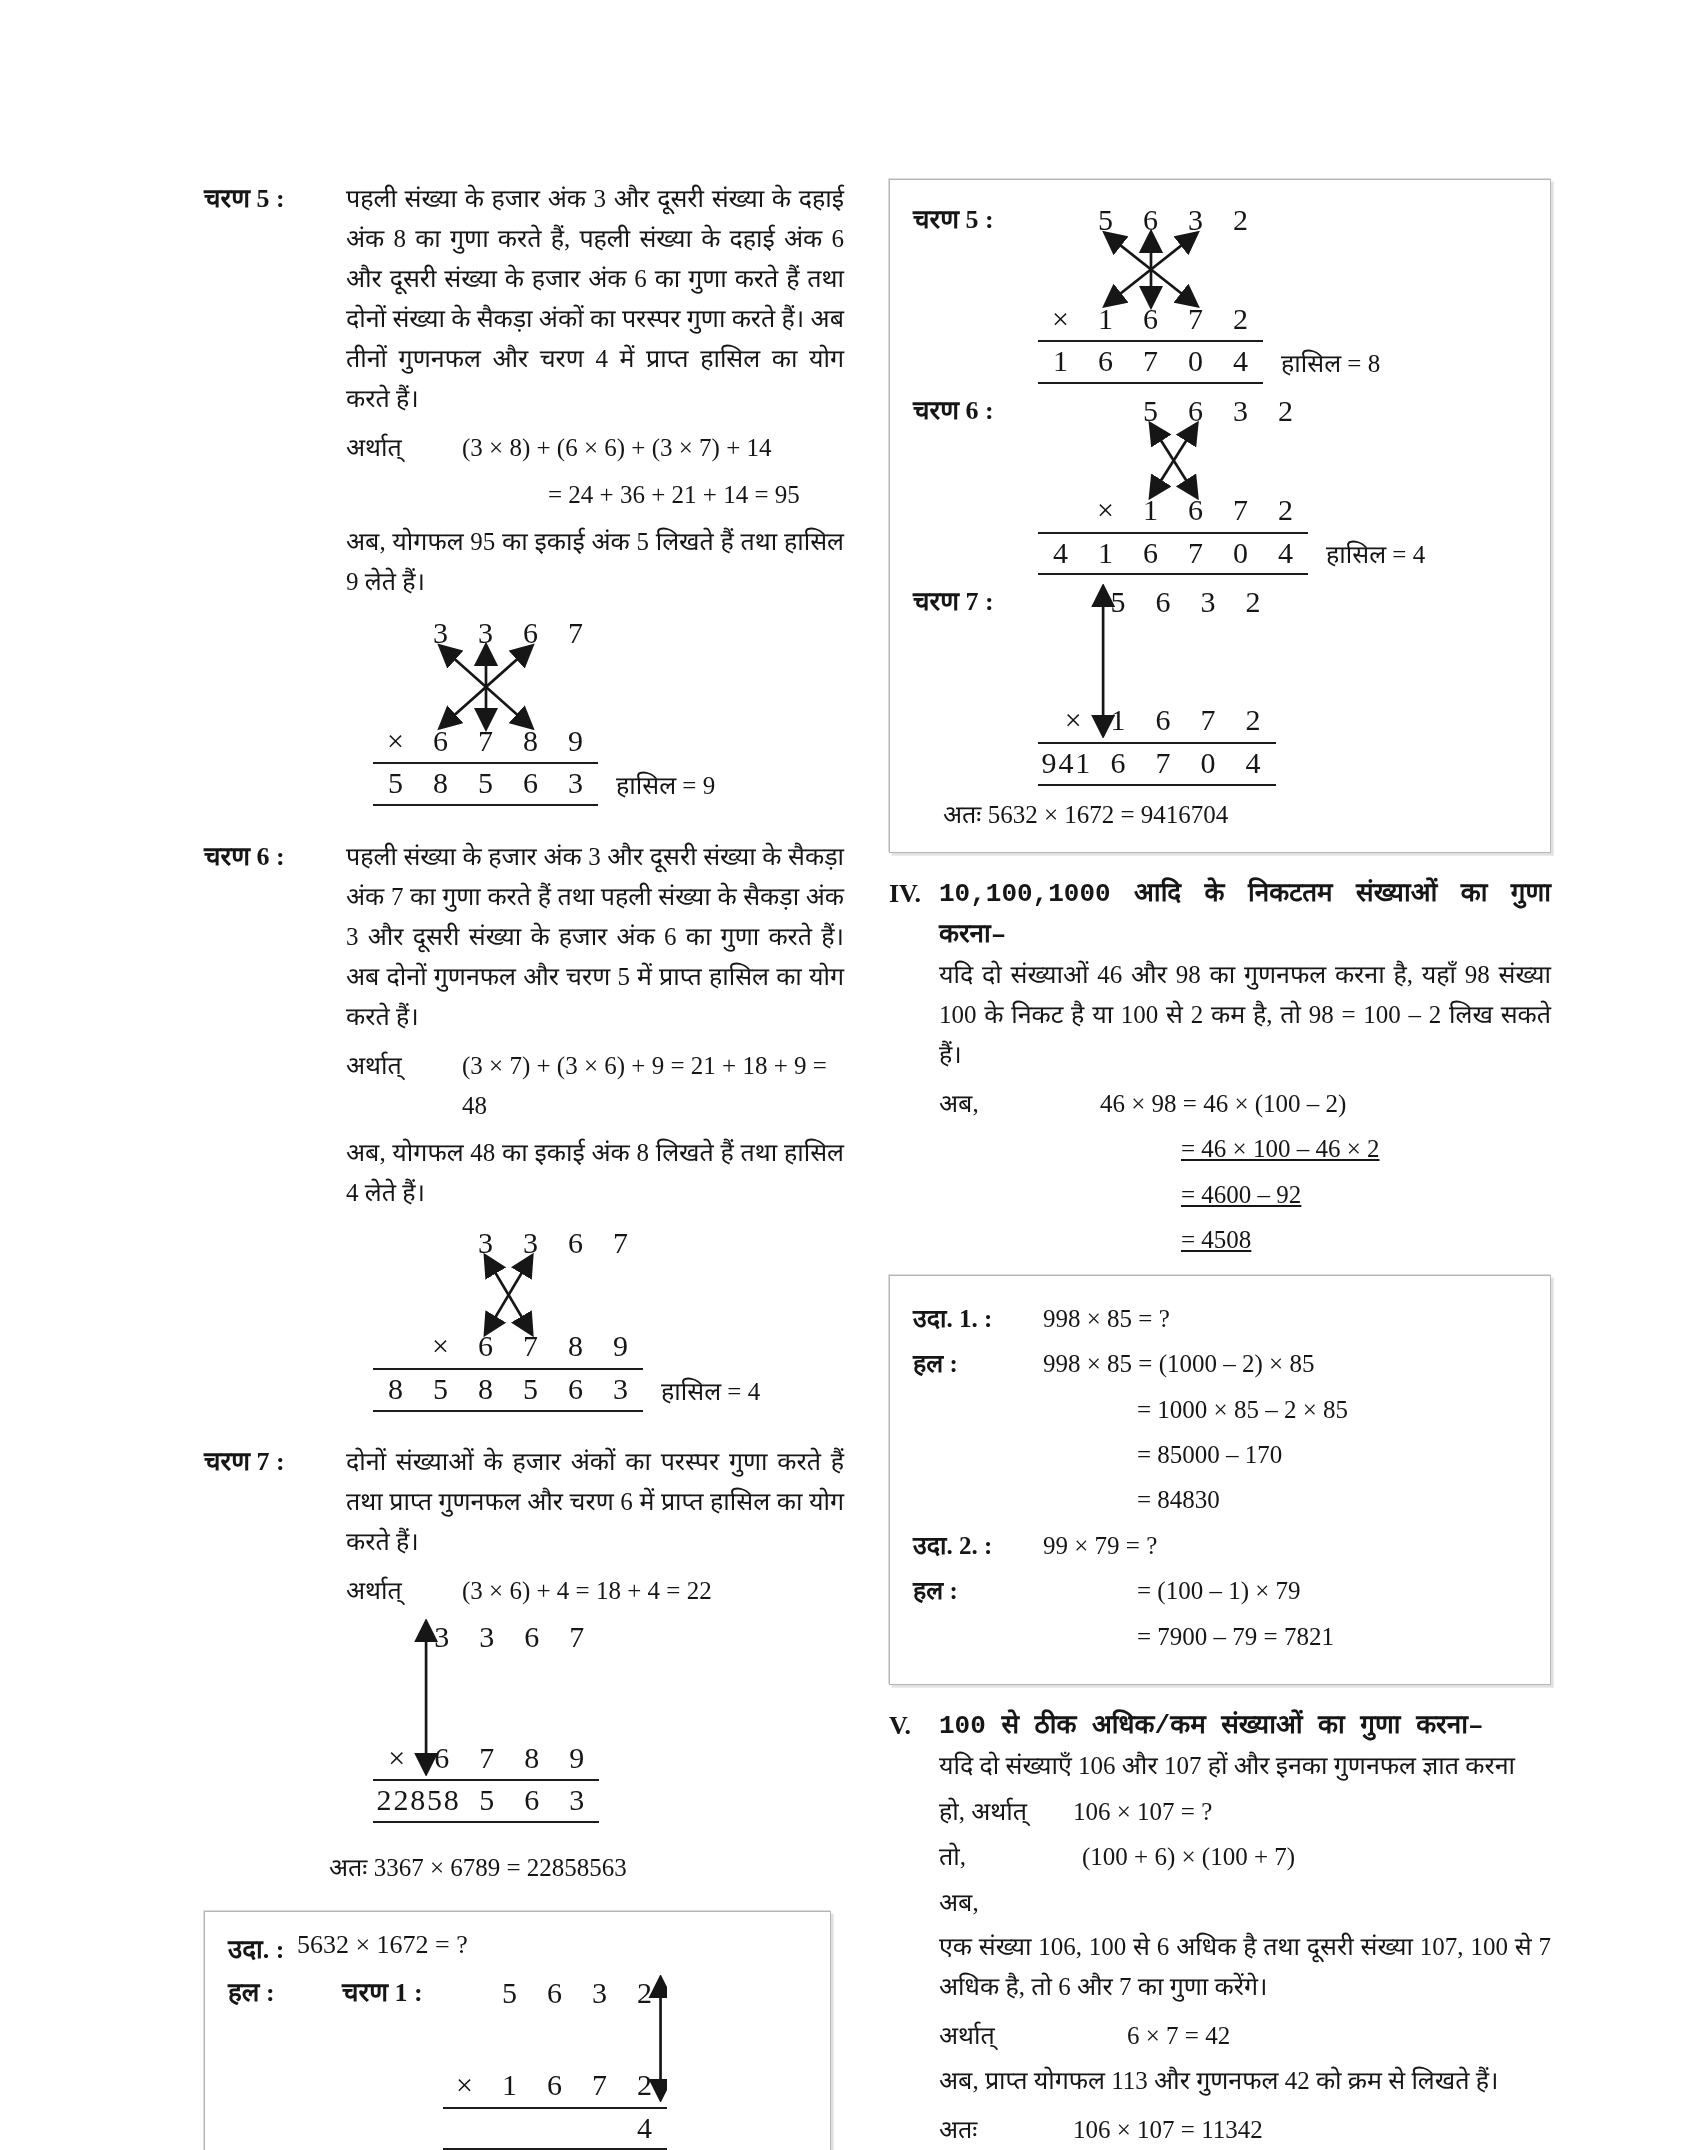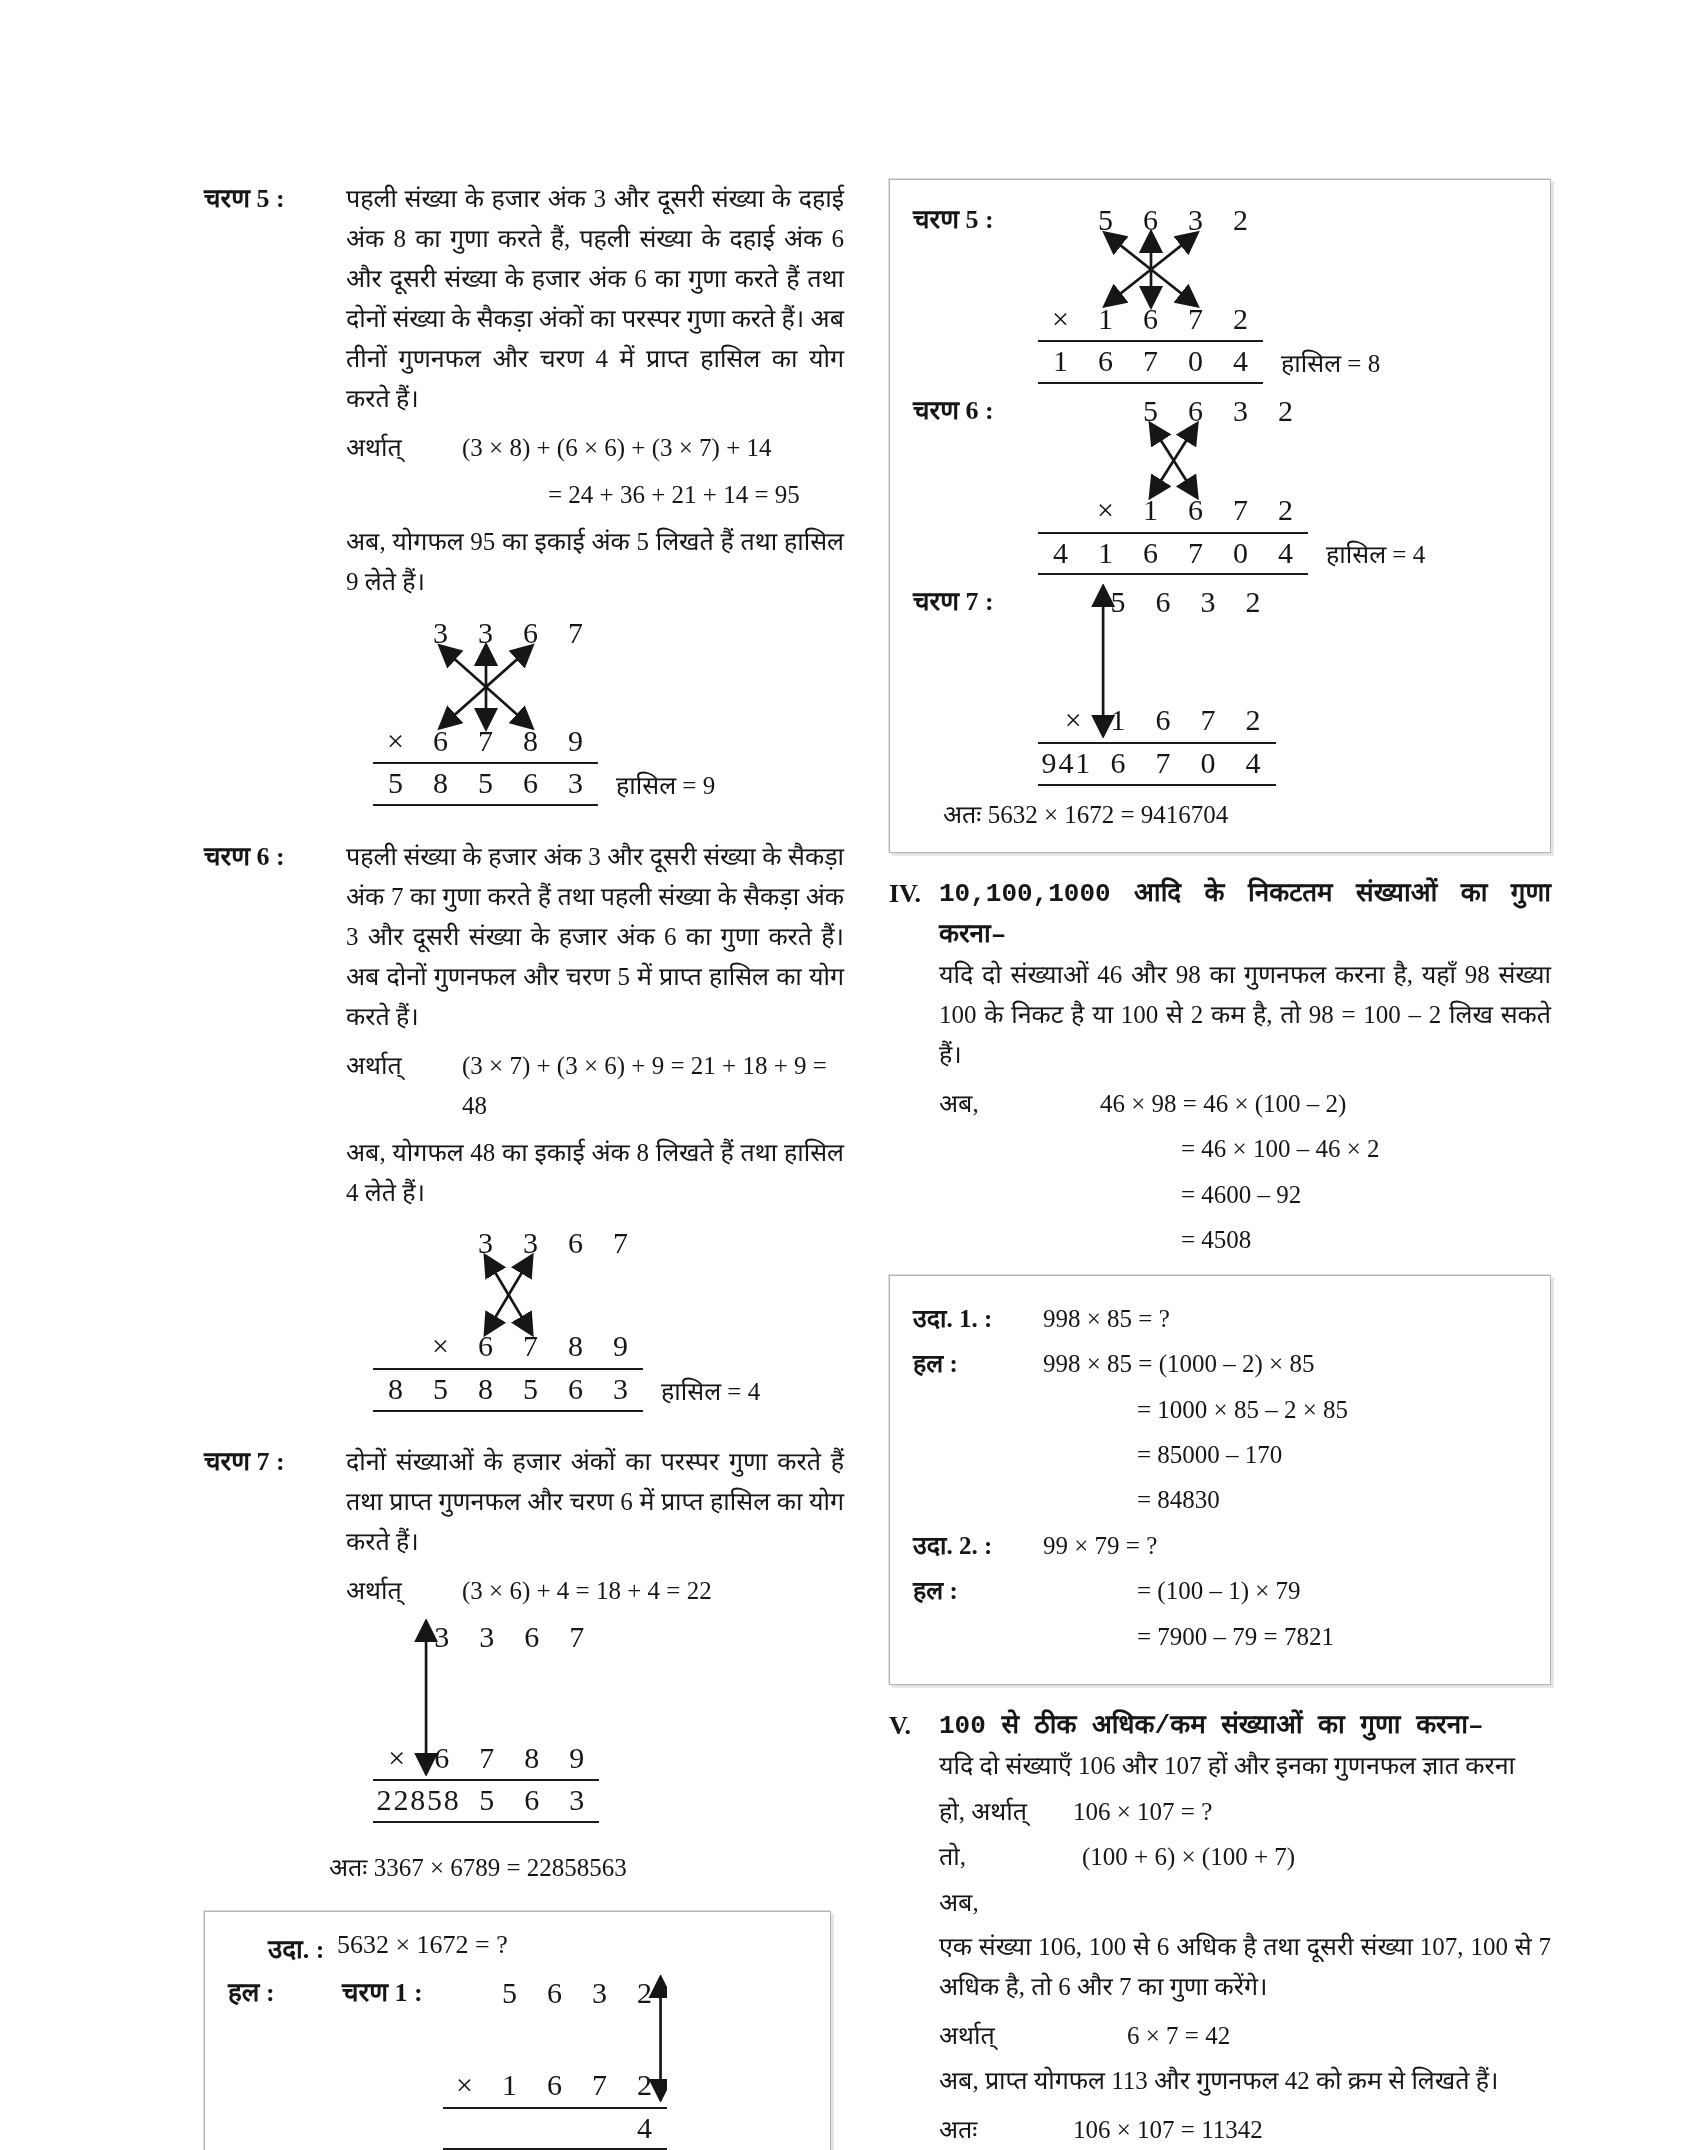--- a/index.html
+++ b/index.html
@@ -29,21 +29,21 @@
   
   .box{
     border:1.8px solid #b5b5b5;
     box-shadow:2.7px 2.7px 0 #e2e2e2, -0.9px -0.9px 0 #d9d9d9;
     background:#fff;
     padding:18px 23px 21.5px;
     box-sizing:border-box;
   }
   .leftbox{margin-top:16px;width:627px;}
   .rightbox{width:100%;}
-  .boxhead{display:flex;font-size:26px;margin-bottom:9px;margin-left:40px;}
+  .boxhead{display:flex;font-size:26px;margin-bottom:9px;}
   .boxhead .blabel{font-weight:700;}
   .boxhead .bexpr{margin-left:12.5px;}
   .figrow{display:flex;align-items:flex-start;margin:3.6px 0 9px;}
   .hal-col{width:66px;flex:none;font-weight:700;font-size:26px;line-height:1.4;}
   .step-col{width:100px;flex:none;font-weight:700;font-size:26px;line-height:1.4;margin-left:48px;}
   .step-col2{width:125px;flex:none;font-weight:700;font-size:26px;line-height:1.4;}
   .box-concl{font-size:25px;margin:10.7px 0 0 30px;}
   
   .figwrap{width:max-content;}
   .fig-indent{margin:12.5px 0 18px 27px;}
@@ -68,21 +68,21 @@
   .sec-head{display:flex;}
   .sec-num{width:50px;flex:none;font-weight:700;font-size:26px;line-height:1.55;}
   .sec-title{font-weight:700;font-size:26px;line-height:1.55;text-align:justify;font-family:Liberation Mono, monospace;}
   .sec-body{margin-left:50px;}
   .erow{position:relative;font-size:25px;line-height:1.6;margin:5.4px 0;min-height:39px;}
   .elabel{position:absolute;left:0;top:0;}
   .elabel.b{font-weight:700;}
   .eeq{display:block;}
   .ml120{margin-left:107px;} .ml145{margin-left:130px;} .ml150{margin-left:134px;}
   .ml160{margin-left:143px;} .ml180{margin-left:161px;}
-  .ml210{margin-left:188px;} .ml250{margin-left:224px;} .ml270{margin-left:242px;}
+  .ml210{margin-left:188px;} .ml250{margin-left:224px;} .ml270{margin-left:242px;text-decoration:underline;}
 </style>
 </head>
 <body>
 
 <div class="content">
 
   <div class="col-left">
 
     <div class="step">
       <div class="step-label">चरण 5 :</div>

